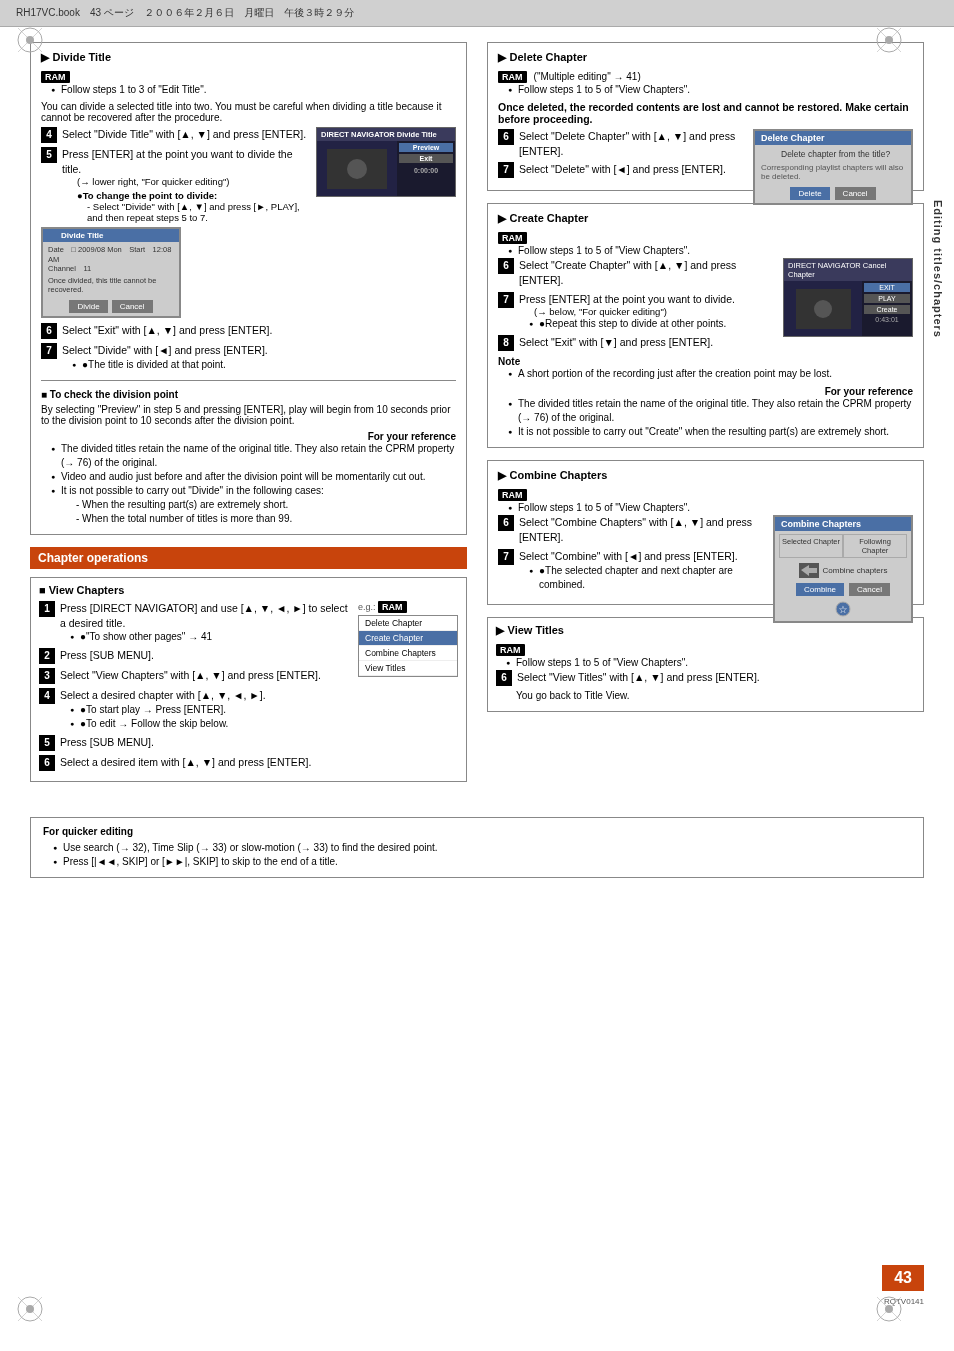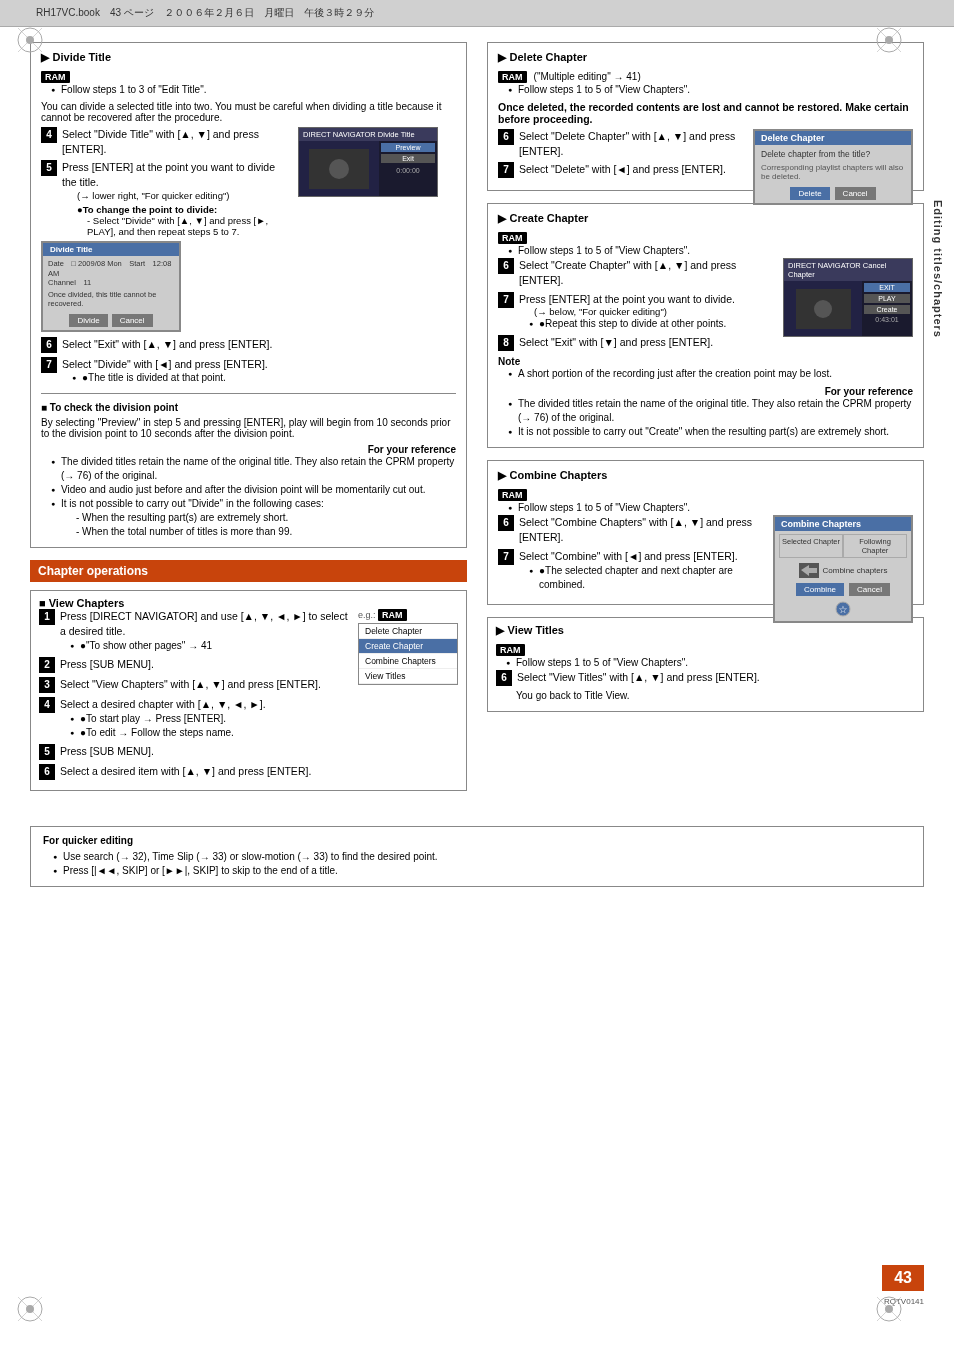--- a/index.html
+++ b/index.html
@@ -16,21 +16,21 @@
       width: 954px;
       min-height: 1351px;
       background: #fff;
       position: relative;
       padding: 0;
     }
     
     .top-header {
       background: #d0d0d0;
       width: 100%;
-      padding: 6px 36px;
+      padding: 6px 16px;
       font-size: 10px;
       color: #333;
       border-bottom: 1px solid #aaa;
     }
     
     .side-label {
       position: absolute;
       right: 10px;
       top: 200px;
       writing-mode: vertical-rl;
@@ -129,20 +129,21 @@
     }
     
     .sub-section {
       border: 1px solid #888;
       margin-bottom: 10px;
       padding: 6px 8px;
     }
     .sub-section-title {
       font-size: 11px;
       font-weight: bold;
+      margin-bottom: 5px;
     }
     .note-title {
       font-weight: bold;
       font-size: 10px;
     }
     .ref-title {
       font-weight: bold;
       font-size: 10px;
       text-align: right;
     }
@@ -192,22 +193,23 @@
       margin-left: 15px;
     }
     .indent2 {
       margin-left: 25px;
     }
     
     .mini-ss {
       float: right;
       width: 140px;
       border: 1px solid #666;
-      margin: 0 18px 5px 8px;
+      margin: 0 0 5px 8px;
       background: #1a1a2e;
+      font-weight: bold;
     }
     .mini-ss-bar {
       background: #3a3a5c;
       color: #fff;
       font-size: 7.5px;
       padding: 2px 4px;
       display: flex;
       justify-content: space-between;
     }
     .mini-ss-content {
@@ -247,21 +249,21 @@
       background: #ccc;
       border: 2px solid #888;
       width: 140px;
       font-size: 8px;
       clear: both;
       margin-bottom: 5px;
     }
     .divide-dialog-title {
       background: #4a6fa5;
       color: #fff;
-      padding: 2px 7px;
+      padding: 2px 18px;
       font-weight: bold;
       font-size: 8px;
     }
     .divide-dialog-info {
       padding: 3px 5px;
       font-size: 7.5px;
       color: #333;
     }
     .divide-dialog-btns {
       display: flex;
@@ -464,21 +466,21 @@
           <div class="step">
             <span class="step-num">3</span>
             <span class="step-text">Select "View Chapters" with [▲, ▼] and press [ENTER].</span>
           </div>
           <div class="step">
             <span class="step-num">4</span>
             <div>
               <span class="step-text">Select a desired chapter with [▲, ▼, ◄, ►].</span>
               <ul class="bullet-list">
                 <li>●To start play → Press [ENTER].</li>
-                <li>●To edit → Follow the steps name.</li>
+                <li>●To edit → Follow the skip below.</li>
               </ul>
             </div>
           </div>
           <div class="step">
             <span class="step-num">5</span>
             <span class="step-text">Press [SUB MENU].</span>
           </div>
           <div class="step">
             <span class="step-num">6</span>
             <span class="step-text">Select a desired item with [▲, ▼] and press [ENTER].</span>
@@ -497,21 +499,21 @@
           <span style="font-size:10px;">("Multiple editing" → 41)</span>
         </div>
         <ul class="bullet-list">
           <li>Follow steps 1 to 5 of "View Chapters".</li>
         </ul>
         <p class="warning-text">Once deleted, the recorded contents are lost and cannot be restored. Make certain before proceeding.</p>
 
         <div style="float:right; margin: 0 0 5px 8px;">
           <div style="background:#ccc; border: 2px solid #888; width:160px;">
             <div style="background:#4a6fa5; color:#fff; font-size:9px; font-weight:bold; padding:2px 6px;">Delete Chapter</div>
-            <div style="padding:4px 6px; font-size:8.5px; color:#333;">Delete chapter from the title?</div>
+            <div style="padding:4px 6px; font-size:8.5px; color:#333;margin-left:20px;">Delete chapter from the title?</div>
             <div style="padding:0 6px 3px; font-size:8px; color:#555;">Corresponding playlist chapters will also be deleted.</div>
             <div style="display:flex; gap:5px; padding:3px 6px; justify-content:center;">
               <div style="background:#4a6fa5; color:#fff; padding:2px 8px; font-size:8px;">Delete</div>
               <div style="background:#777; color:#fff; padding:2px 8px; font-size:8px;">Cancel</div>
             </div>
           </div>
         </div>
 
         <div class="step">
           <span class="step-num">6</span>

